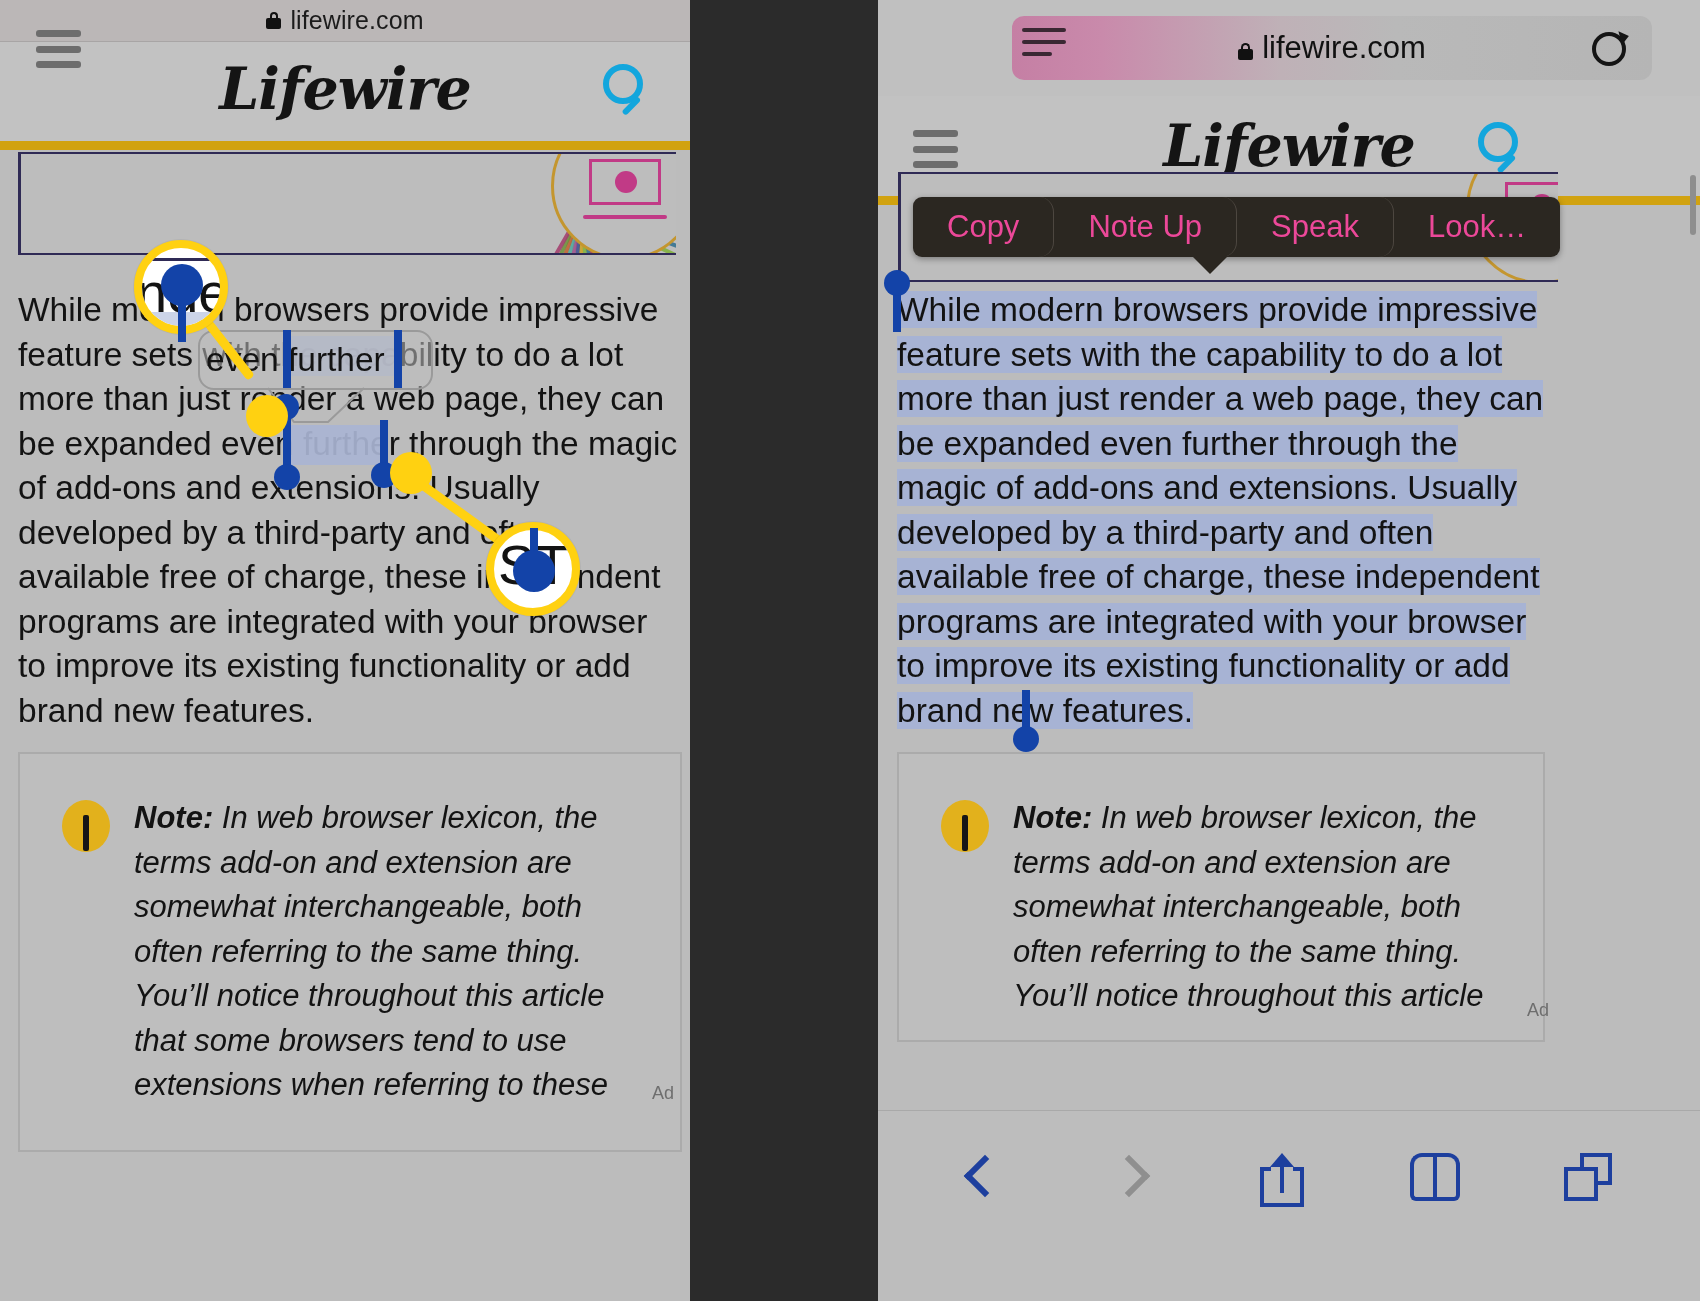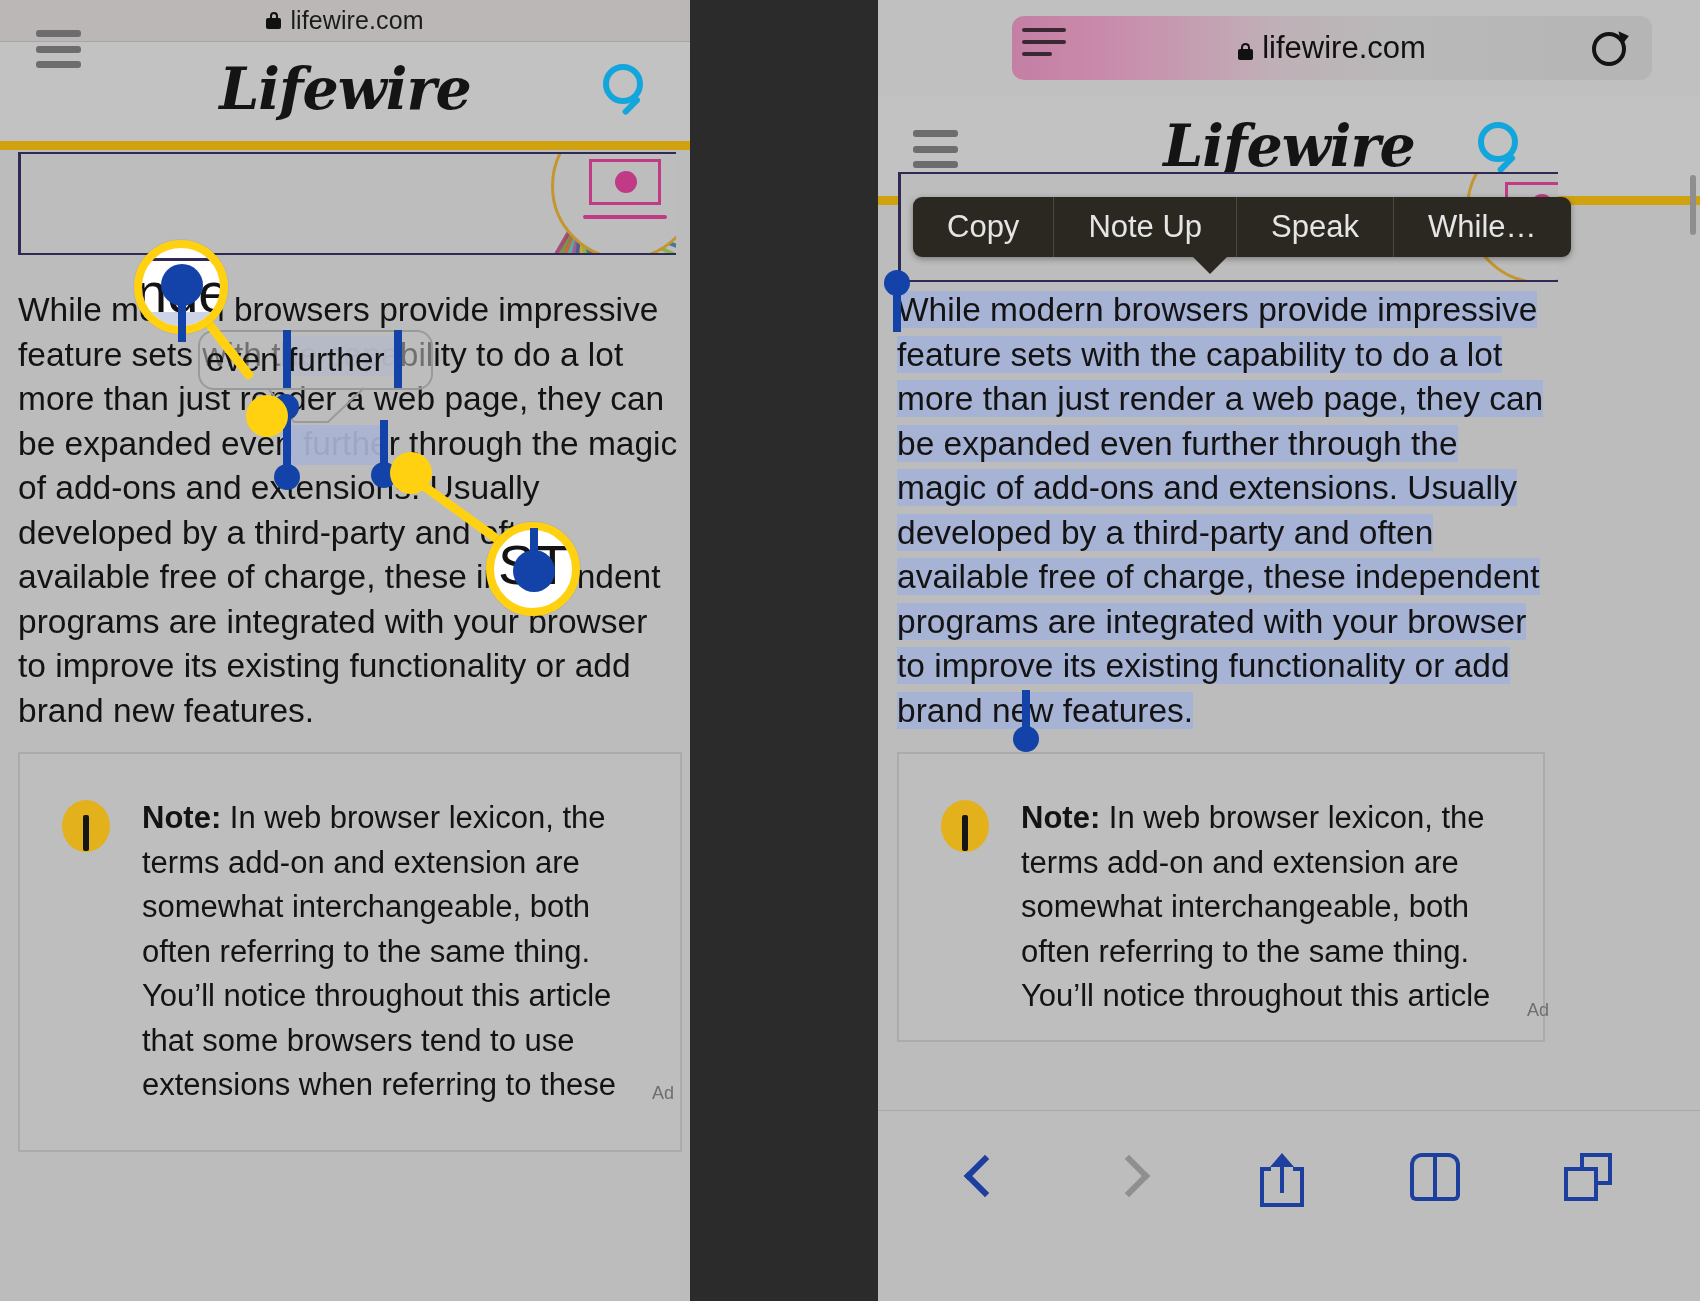--- a/index.html
+++ b/index.html
@@ -78,21 +78,21 @@
   #l-para { left: 18px; top: 288px; width: 664px; font-size: 33.5px; line-height: 44.5px; }
   #r-para { left: 897px; top: 288px; width: 648px; font-size: 33.5px; line-height: 44.5px; }
 
   
   #r-para .sel { background: #a7b3d4; }
 
   
   .notebox { position: absolute; border: 2px solid #ababab; background: rgba(255,255,255,0.03); }
   #l-note  { left: 18px; top: 752px; width: 664px; height: 400px; }
   #r-note  { left: 897px; top: 752px; width: 648px; height: 290px; }
-  .note-inner { position: absolute; left: 42px; top: 42px; right: 28px; display: flex; gap: 32px; }
+  .note-inner { position: absolute; left: 42px; top: 42px; right: 28px; display: flex; gap: 24px; font-style: italic; }
   .note-bang {
     flex: 0 0 auto; width: 48px; height: 52px; border-radius: 50%;
     background: #e2b11c; display: flex; align-items: center; justify-content: center;
     margin-top: 4px;
   }
   .note-bang::before {
     content: ""; width: 6px; height: 22px; background: #161616; border-radius: 2px;
     box-shadow: 0 14px 0 0 #161616;
   }
   .note-text { font-size: 31px; line-height: 44.5px; color: #131313; }
@@ -167,22 +167,23 @@
   .r-goldbar { position: absolute; left: 878px; top: 196px; width: 822px; height: 9px; background: #d1a210; }
 
   
   .editmenu {
     position: absolute; left: 913px; top: 197px; height: 60px;
     background: #2b2721; border-radius: 9px; display: flex; align-items: stretch;
     box-shadow: 0 2px 6px rgba(0,0,0,.35);
   }
   .editmenu .mi {
     display: flex; align-items: center; justify-content: center;
-    padding: 16px 34px; color: #e5e5e5; font-size: 31px; white-space: nowrap;
+    padding: 16px 34px; color: #ec4899; font-size: 31px; white-space: nowrap;
     border-right: 1px solid #4d4740;
+    border-radius: 15px;
   }
   .editmenu .mi:last-child { border-right: none; }
   .editmenu-tail {
     position: absolute; left: 1192px; top: 256px; width: 0; height: 0;
     border-left: 18px solid transparent; border-right: 18px solid transparent;
     border-top: 18px solid #2b2721;
   }
 
   
   .r-bottombar { position: absolute; left: 878px; top: 1110px; width: 822px; height: 191px; background: #bdbdbd; border-top: 1px solid #a9a9a9; }
@@ -420,21 +421,21 @@
   </div>
   <div class="handle" style="left:1022px; top:690px;">
     <div class="bar" style="top:0; height:42px;"></div>
     <div class="knob" style="top:36px;"></div>
   </div>
 
   <div class="editmenu">
     <div class="mi">Copy</div>
     <div class="mi">Note Up</div>
     <div class="mi">Speak</div>
-    <div class="mi">While…</div>
+    <div class="mi">Look…</div>
   </div>
   <div class="editmenu-tail"></div>
 
   <div class="notebox" id="r-note">
     <div class="note-inner">
       <div class="note-bang"></div>
       <div class="note-text">
         <b>Note:</b>
         <span>In web browser lexicon, the terms add-on and extension are somewhat interchangeable, both often referring to the same thing. You’ll notice throughout this article</span>
       </div>

